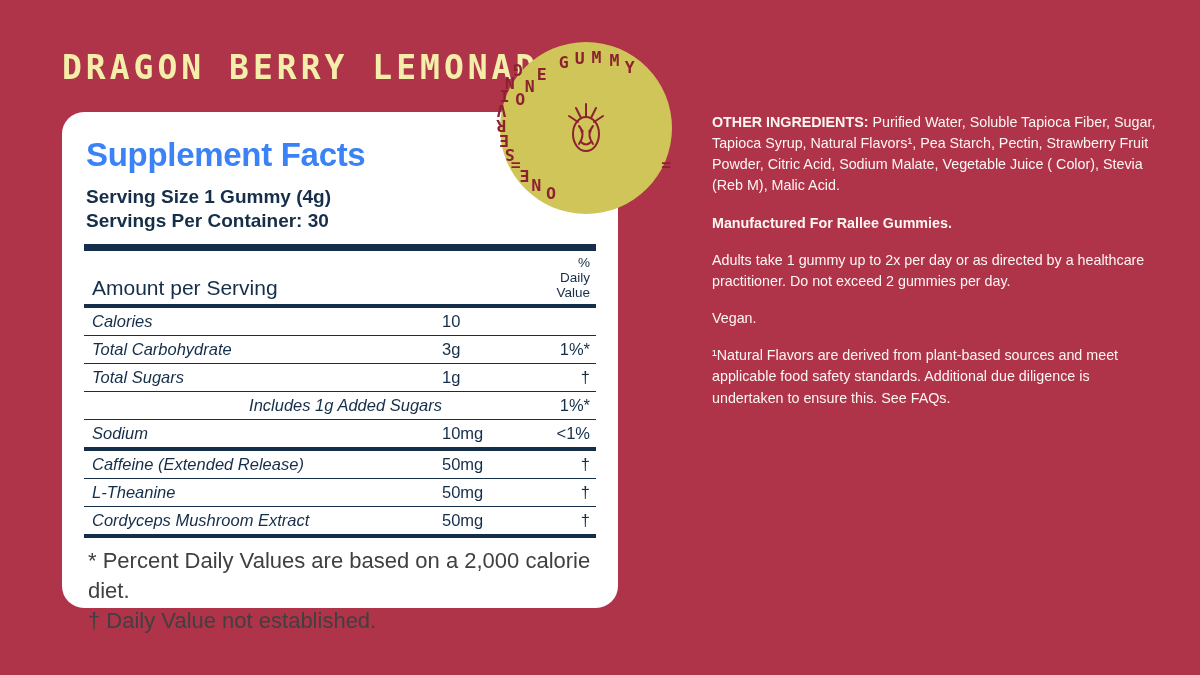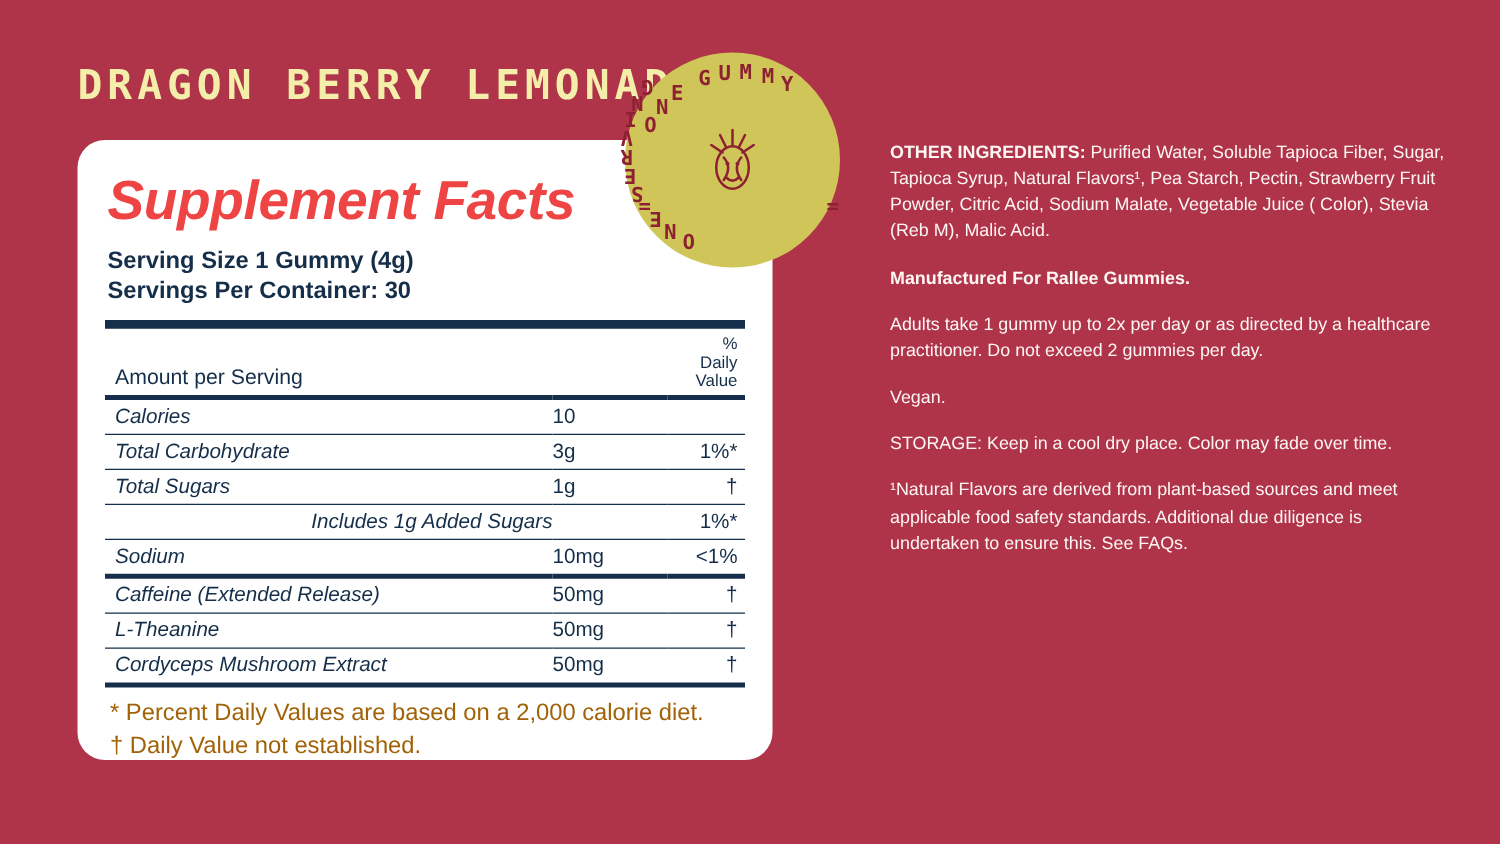--- a/index.html
+++ b/index.html
@@ -69,26 +69,25 @@
     position: absolute;
     left: 62px;
     top: 112px;
     width: 556px;
     height: 496px;
     background: #fff;
     border-radius: 22px;
     padding: 18px 22px 10px 22px;
   }
   .facts-title {
-    font-size: 44px;
-    font-weight: bold;
-    color: #ef4444;
+    font-size: 33px;
+    font-weight: bold;
+    color: #3b82f6;
     margin: 6px 0 12px 2px;
     letter-spacing: -0.3px;
-    font-style: italic;
   }
   .serving-line {
     font-size: 19px;
     font-weight: bold;
     color: #152e49;
     margin: 2px 0 0 2px;
   }
   .rule-thick {
     border-top: 7px solid #152e49;
     margin: 12px 0 0 0;
@@ -113,31 +112,31 @@
   .col-dv  { text-align: right; width: 62px; padding-right: 6px !important; }
 
   .hdr-dv {
     text-align: right;
     font-size: 13.5px;
     line-height: 1.12;
     color: #152e49;
     padding-right: 6px !important;
   }
   .hdr-amount {
-    font-size: 17px;
+    font-size: 21px;
     padding-left: 8px !important;
     vertical-align: bottom;
   }
   .row-sep td { border-top: 1.5px solid #152e49; }
   .row-sep-med td { border-top: 4px solid #152e49; }
   .indent { padding-left: 34px !important; text-align: right; }
 
   .footnotes {
-    font-size: 19px;
-    color: #a16207;
+    font-size: 22px;
+    color: #404040;
     line-height: 1.35;
     padding: 8px 0 0 4px;
   }
 
   
   .right-col {
     position: absolute;
     left: 712px;
     top: 112px;
     width: 452px;
@@ -274,15 +273,14 @@
 </div>
 
 <div class="right-col">
   <p><span class="bold">OTHER INGREDIENTS:</span><span> Purified Water, Soluble Tapioca Fiber, Sugar, Tapioca Syrup, Natural Flavors¹,  Pea Starch, Pectin, Strawberry Fruit Powder, Citric Acid, Sodium Malate, Vegetable Juice ( Color), Stevia (Reb M), Malic Acid.</span></p>
 
   <p class="bold">Manufactured For Rallee Gummies.</p>
 
 
   <p>Adults take 1 gummy up to 2x per day or as directed by a healthcare practitioner. Do not exceed 2 gummies per day.</p>
   <p>Vegan.</p>
-  <p>STORAGE: Keep in a cool dry place. Color may fade over time.</p>
   <p>¹Natural Flavors are derived from plant-based sources and meet applicable food safety standards. Additional due diligence is undertaken to ensure this. See FAQs.</p>
 </div>
 
 </body></html>

